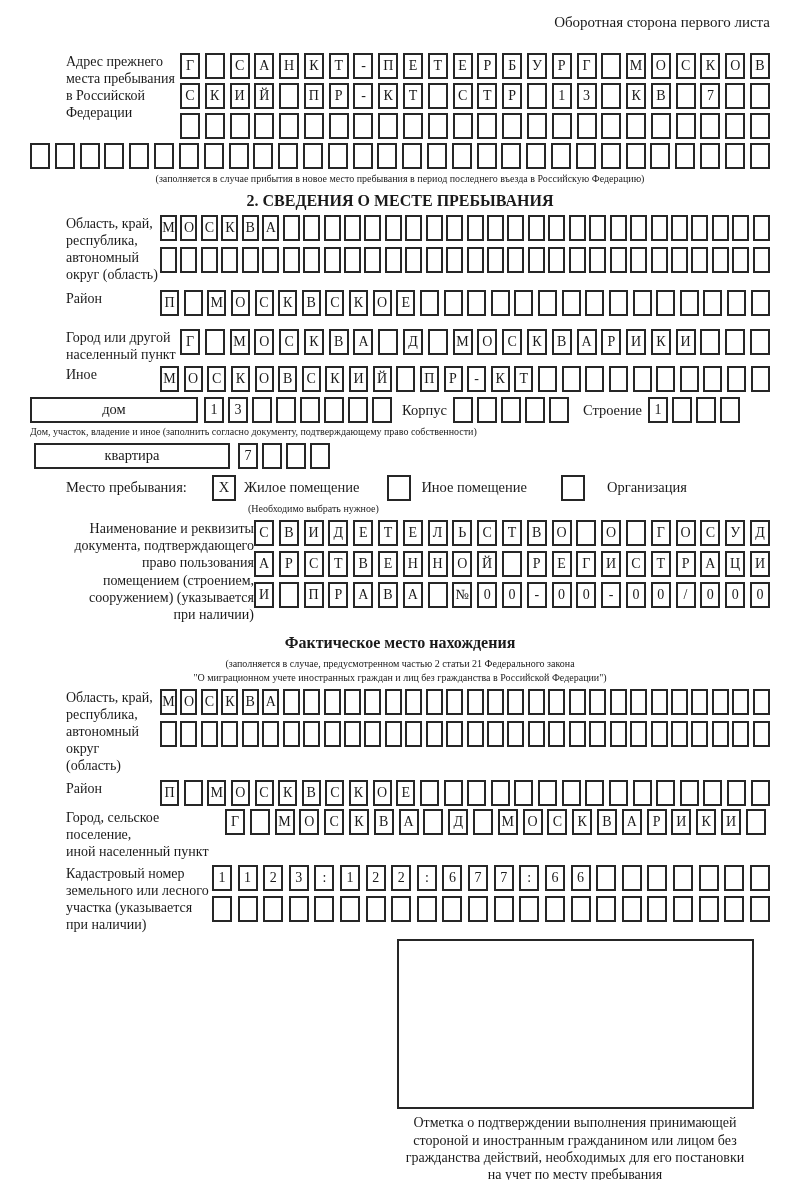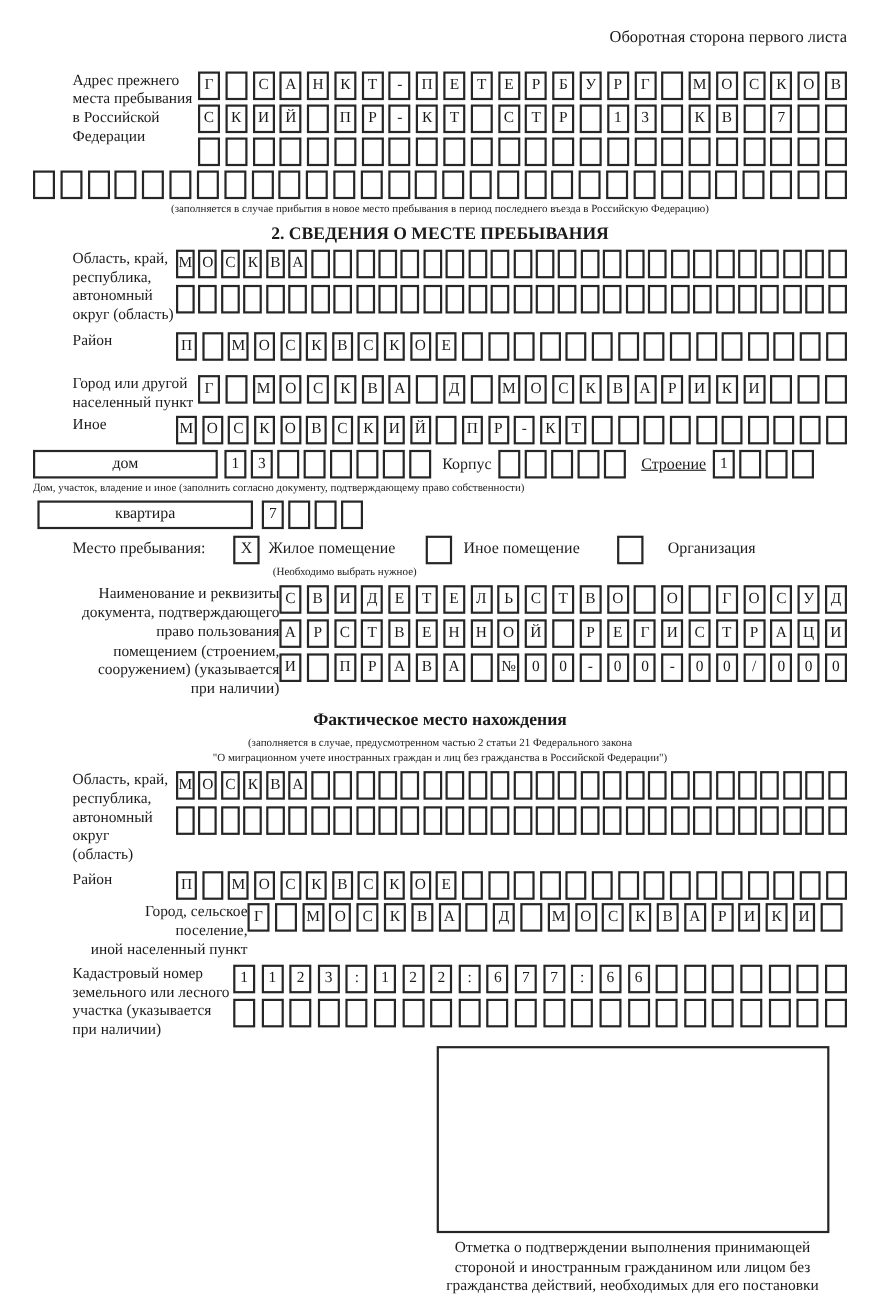--- a/index.html
+++ b/index.html
@@ -1,18 +1,18 @@
 <!DOCTYPE html>
 <html><head>
 <meta charset="utf-8">
 <style>
   html,body{margin:0;padding:0;background:#ffffff;}
   .page{
     width:800px;height:1180px;box-sizing:border-box;
-    padding:12px 30px;overflow:hidden;background:#fff;
+    padding:0 30px;overflow:hidden;background:#fff;
     font-family:"Liberation Serif","DejaVu Serif",serif;
     color:#1a1a1a;position:relative;
   }
   .header{padding-top:14px;text-align:right;font-size:15px;line-height:1.15;}
   .field{display:flex;align-items:flex-start;}
   .label{flex:none;font-size:14px;line-height:1.22;white-space:pre-line;}
   .rows{display:flex;flex-direction:column;flex:none;}
   .cellrow{display:flex;flex:none;}
   .jsb{justify-content:space-between;}
   .g4{gap:4px;}
@@ -63,21 +63,21 @@
   .stay-row{margin-top:6px;display:flex;align-items:center;}
   .stay-note{margin-top:2px;margin-left:218px;}
   .doc-field{margin-top:6px;}
   .doc-field .rows{gap:5px;}
   .act-title{margin-top:10px;}
   .act-note1{margin-top:6px;}
   .act-note2{margin-top:2px;}
   .region2-field{margin-top:5px;}
   .region2-field .rows{gap:6px;}
   .district2-field{margin-top:6px;}
-  .city2-field{margin-top:3px;text-align:right;}
+  .city2-field{margin-top:3px;}
   .cad-field{margin-top:5px;}
   .cad-field .rows{gap:5px;}
   .stamp-wrap{margin-top:6px;}
 
   
   .lab-prev{width:150px;padding-left:36px;box-sizing:border-box;}
   .lab-130{width:130px;padding-left:36px;box-sizing:border-box;}
   .lab-150{width:150px;padding-left:36px;box-sizing:border-box;}
   .lab-doc{width:224px;padding-left:36px;box-sizing:border-box;text-align:right;}
   .lab-city2{width:195px;padding-left:36px;box-sizing:border-box;}
@@ -398,21 +398,21 @@
         <span class="cell"></span>
       </div>
     <div class="inline-label" style="margin-left:10px;">Корпус</div>
     <div class="cellrow g4" style="margin-left:6px;">
         <span class="cell"></span>
         <span class="cell"></span>
         <span class="cell"></span>
         <span class="cell"></span>
         <span class="cell"></span>
       </div>
-    <div class="inline-label" style="margin-left:14px;text-decoration:underline;">Строение</div>
+    <div class="inline-label" style="margin-left:14px;">Строение</div>
     <div class="cellrow g4" style="margin-left:6px;">
         <span class="cell">1</span>
         <span class="cell"></span>
         <span class="cell"></span>
         <span class="cell"></span>
       </div>
   </div>
   <div class="note house-note">Дом, участок, владение и иное (заполнить согласно документу, подтверждающему право собственности)</div>
 
   <div class="apt-row">

